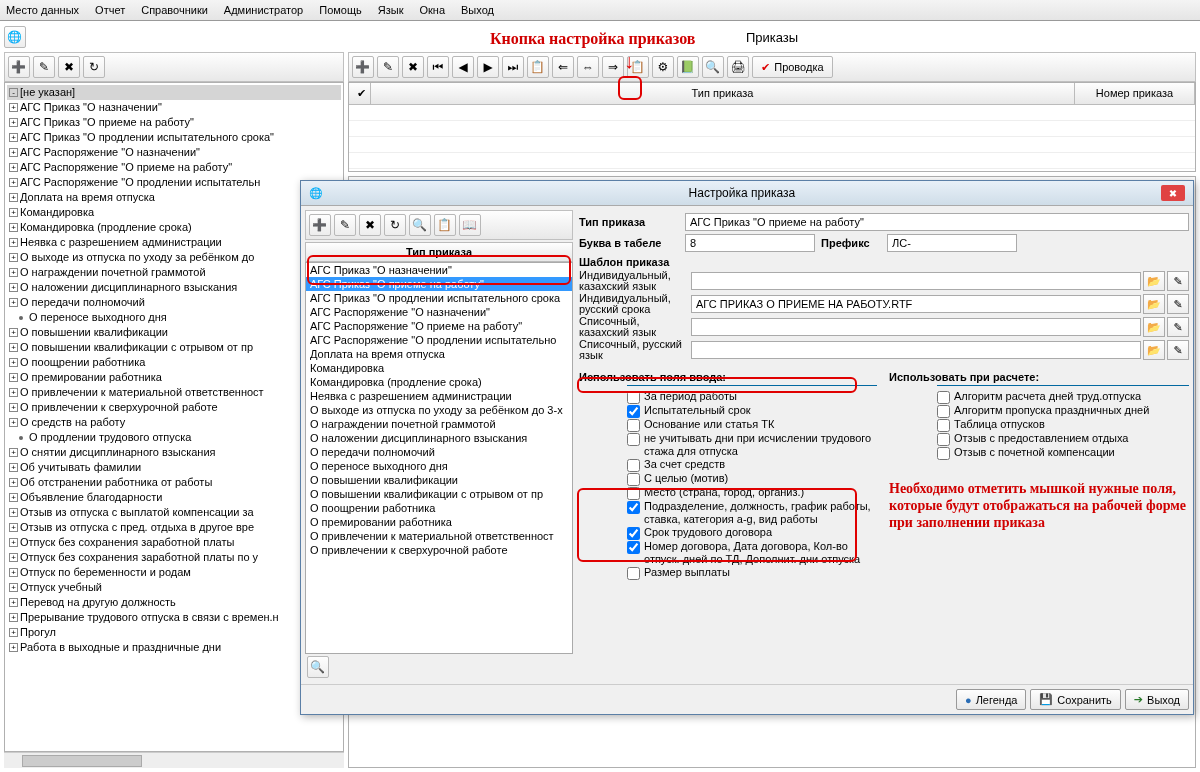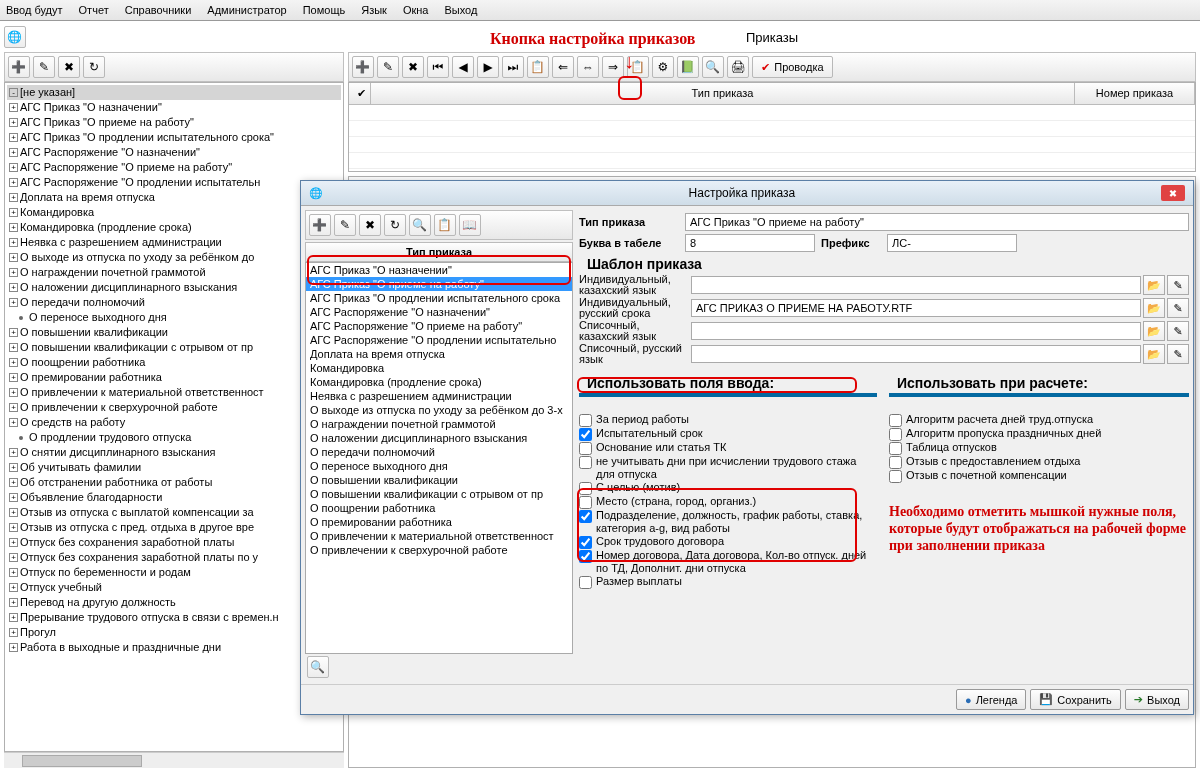--- a/index.html
+++ b/index.html
@@ -29,43 +29,43 @@
 .dlg-body { display: flex; padding: 4px; gap: 6px; }
 .dlg-left { width: 268px; }
 .dlg-right { flex: 1; }
 .list-header { background: linear-gradient(#fefefe,#e8e8e8); border: 1px solid #bbb; padding: 3px; text-align: center; font-weight: bold; font-size: 11px; }
 .list-box { border: 1px solid #aaa; background: #fff; height: 392px; overflow-y: auto; }
 .list-box .li { padding: 1px 4px; font-size: 11px; white-space: nowrap; cursor: default; }
 .list-box .li.sel { background: #3399ff; color: #fff; }
 .form-row { display: flex; align-items: center; margin: 3px 0; gap: 6px; }
 .form-row label { font-weight: bold; font-size: 11px; }
 .form-row input { border: 1px solid #aaa; padding: 2px 4px; font-size: 11px; font-family: inherit; }
-.group-lbl { font-weight: bold; font-size: 14px; margin: 4px 8px 2px; }
+.group-lbl { font-weight: bold; font-size: 11px; margin: 4px 0 2px; }
 .path-row { display: flex; align-items: center; gap: 2px; margin: 1px 0; justify-content: flex-end; }
 .path-row label { width: 110px; font-size: 11px; line-height: 11px; }
 .path-row input { flex: 1; border: 1px solid #aaa; padding: 2px 4px; font-size: 11px; }
 .mini-btn { width: 22px; height: 20px; border: 1px solid #aaa; background: linear-gradient(#fefefe,#eee); display: flex; align-items: center; justify-content: center; font-size: 11px; cursor: pointer; }
 .cols { display: flex; gap: 12px; margin-top: 6px; }
 .col1 { flex: 1; }
 .col2 { width: 300px; }
-.chk-list { border-top: 4px solid #0369a1; padding-top: 16px; }
+.chk-list { border-top: 1px solid #0369a1; padding-top: 4px; margin-left: 48px; }
 .chk { display: flex; align-items: flex-start; gap: 4px; font-size: 11px; padding: 0; margin: 0; line-height: 13px; }
 .chk input { margin-top: 1px; }
 .red-box { border: 2px solid #e00000; border-radius: 6px; position: absolute; pointer-events: none; }
 .red-text { color: #d00000; font-weight: bold; position: absolute; font-family: 'Times New Roman', serif; }
 .dlg-footer { display: flex; justify-content: flex-end; gap: 4px; padding: 4px; border-top: 1px solid #ccc; }
 .btn { border: 1px solid #999; background: linear-gradient(#fefefe,#e8e8e8); padding: 3px 8px; display: flex; align-items: center; gap: 4px; cursor: pointer; border-radius: 2px; font-size: 11px; }
 .scrollbar-h { height: 16px; background: #eee; border-top: 1px solid #ccc; display: flex; align-items: center; }
 .scrollbar-h .thumb { width: 120px; height: 12px; background: #ccc; border: 1px solid #aaa; margin-left: 18px; }
 </style>
 </head>
 <body>
 
 <div class="menubar" id="menubar">
-    <span>Ввод будут</span>
+    <span>Место данных</span>
     <span>Отчет</span>
     <span>Справочники</span>
     <span>Администратор</span>
     <span>Помощь</span>
     <span>Язык</span>
     <span>Окна</span>
     <span>Выход</span>
   </div>
 
 <div style="position:absolute; top:26px; left:4px; right:4px; height:24px; display:flex; gap:4px;">
@@ -379,20 +379,24 @@
               <label class="chk">
                 <input type="checkbox" style="">
                 <span>Основание или статья ТК</span>
               </label>
               <label class="chk">
                 <input type="checkbox" style="">
                 <span>не учитывать дни при исчислении трудового стажа для отпуска</span>
               </label>
               <label class="chk">
                 <input type="checkbox" style="">
+                <span>За счет средств</span>
+              </label>
+              <label class="chk">
+                <input type="checkbox" style="">
                 <span>С целью (мотив)</span>
               </label>
               <label class="chk">
                 <input type="checkbox" style="">
                 <span>Место (страна, город, организ.)</span>
               </label>
               <label class="chk">
                 <input type="checkbox" checked="" style="">
                 <span>Подразделение, должность, график работы, ставка, категория a-g, вид работы</span>
               </label>

